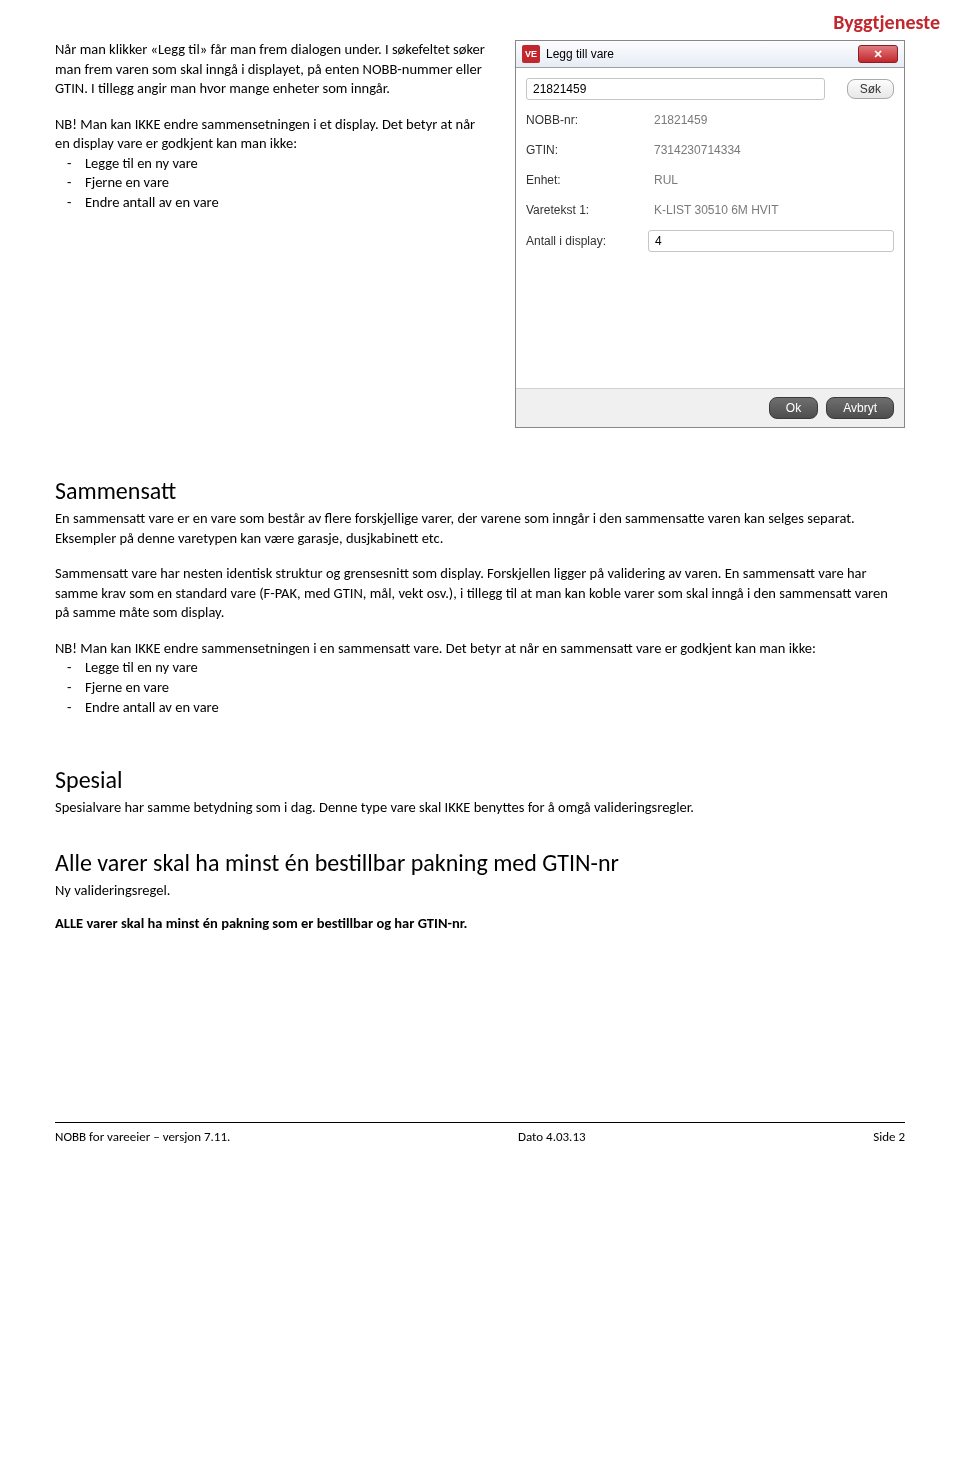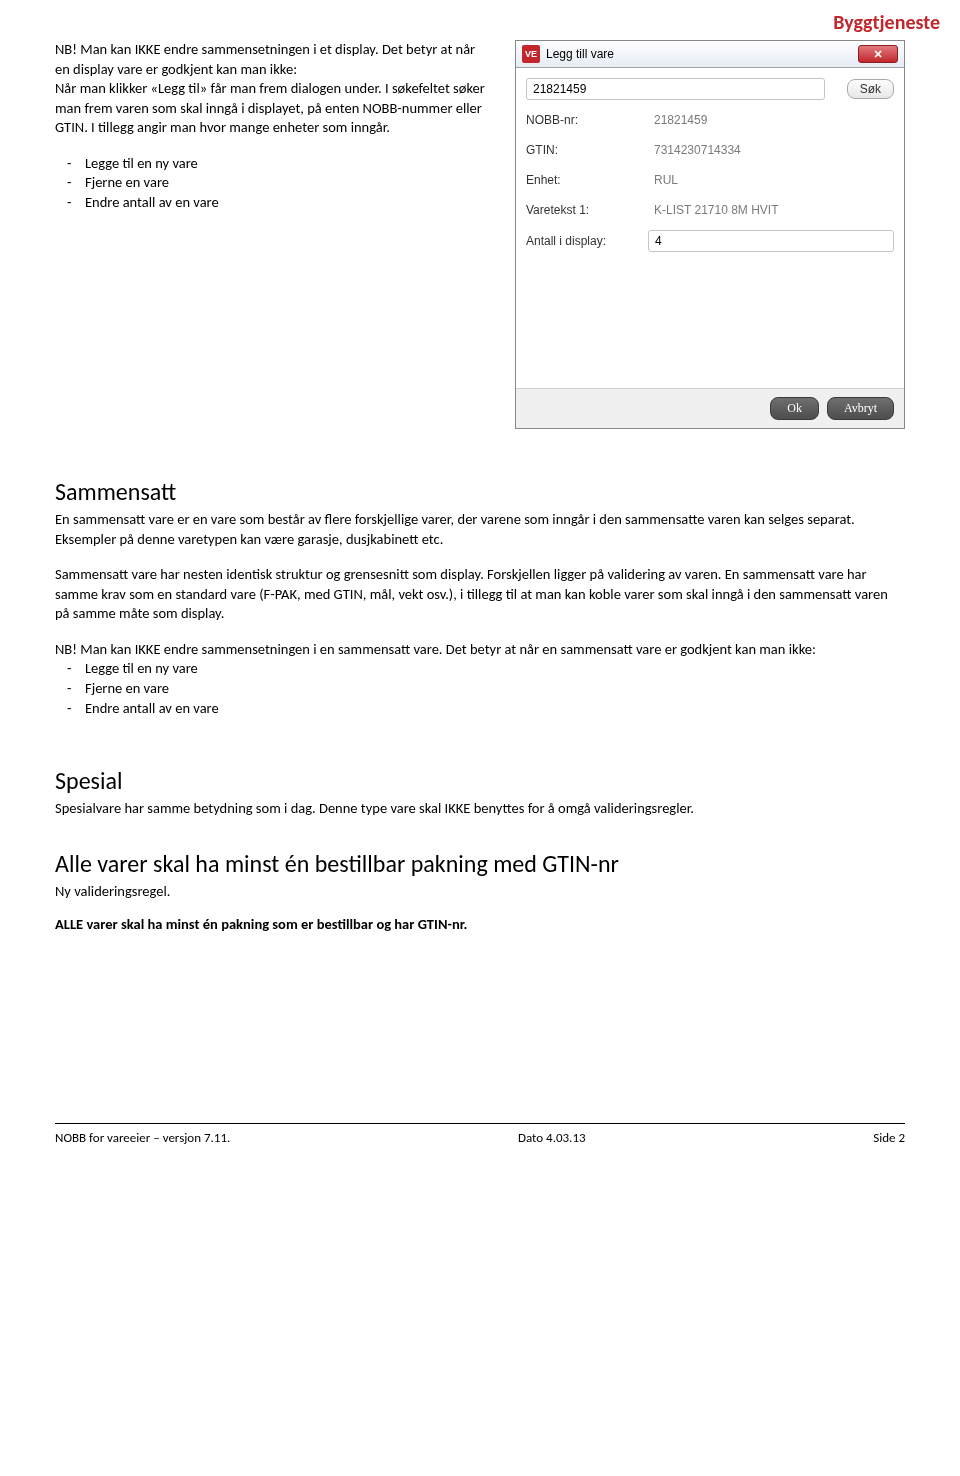--- a/index.html
+++ b/index.html
@@ -103,21 +103,20 @@
     padding: 8px 10px;
     display:flex;
     justify-content:flex-end;
     gap:8px;
   }
   .dialog-footer .btn {
     background: linear-gradient(#6f6f6f,#4d4d4d);
     color:#fff;
     border:1px solid #3a3a3a;
     padding: 3px 16px;
-    font-family: Liberation Serif, serif;
   }
   h2.section-h { font-size: 24px; font-weight: 400; margin-top: 48px; margin-bottom: 4px; }
   h2.big-h { font-size: 24px; font-weight: 400; margin-top: 30px; margin-bottom: 4px; }
   .bold-line { font-weight: 700; margin-top: 14px; }
   .page-footer {
     position: relative;
     margin-top: 190px;
     border-top: 1px solid #000;
     padding-top: 6px;
     display:flex;
@@ -127,22 +126,22 @@
 </style>
 </head>
 <body>
 
 <div class="header-logo">
   <span class="bold">Bygg</span><span>tjeneste</span>
 </div>
 
 <div class="top-section">
   <div class="left-col">
+    <p class="para">Når man klikker «Legg til» får man frem dialogen under. I søkefeltet søker man frem varen som skal inngå i displayet, på enten NOBB-nummer eller GTIN. I tillegg angir man hvor mange enheter som inngår.</p>
     <p class="para nb-line">NB! Man kan IKKE endre sammensetningen i et display. Det betyr at når en display vare er godkjent kan man ikke:</p>
-    <p class="para">Når man klikker «Legg til» får man frem dialogen under. I søkefeltet søker man frem varen som skal inngå i displayet, på enten NOBB-nummer eller GTIN. I tillegg angir man hvor mange enheter som inngår.</p>
     <ul class="dash">
       <li>Legge til en ny vare</li>
       <li>Fjerne en vare</li>
       <li>Endre antall av en vare</li>
     </ul>
   </div>
 
   <div class="right-col">
     <div class="dialog">
       <div class="titlebar">
@@ -164,21 +163,21 @@
         <div class="form-row">
           <div class="lbl">GTIN:</div>
           <div class="val-readonly">7314230714334</div>
         </div>
         <div class="form-row">
           <div class="lbl">Enhet:</div>
           <div class="val-readonly">RUL</div>
         </div>
         <div class="form-row">
           <div class="lbl">Varetekst 1:</div>
-          <div class="val-readonly">K-LIST 21710 8M HVIT</div>
+          <div class="val-readonly">K-LIST 30510 6M HVIT</div>
         </div>
         <div class="form-row">
           <div class="lbl">Antall i display:</div>
           <input class="val-input" value="4" style="">
         </div>
         <div style="height:120px"></div>
       </div>
       <div class="dialog-footer">
         <button class="btn">Ok</button>
         <button class="btn">Avbryt</button>

